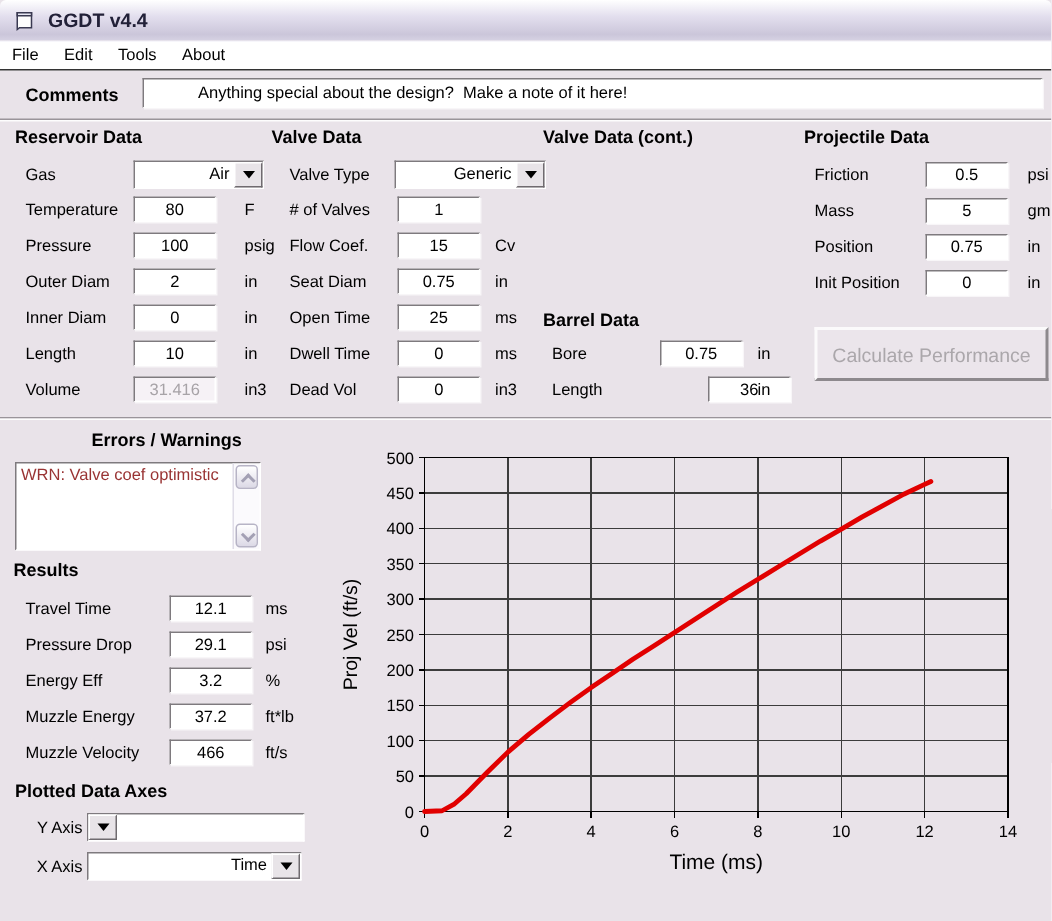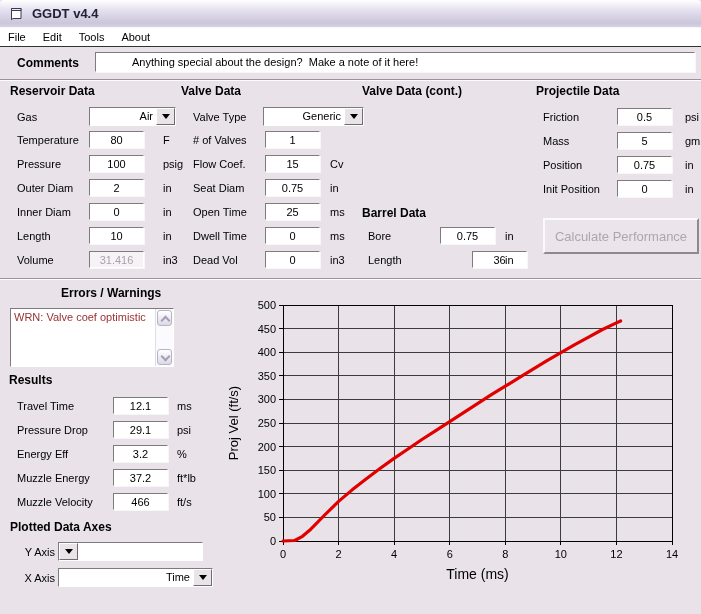--- a/index.html
+++ b/index.html
@@ -187,21 +187,21 @@
   <span class="u" style="left:177px;top:496px;">ft/s</span>
 
   <span class="h" style="left:10px;top:520px;">Plotted Data Axes</span>
   <span class="l" style="left:10px;top:546px;width:45px;text-align:right;">Y Axis</span>
   <div class="combo" style="left:58px;top:542px;width:145px;">
     <span class="combo-btn">
         <span class="arrow-down"></span>
       </span>
   </div>
   <span class="l" style="left:10px;top:572px;width:45px;text-align:right;">X Axis</span>
-  <div class="combo" style="left:58px;top:568px;width:155px;">
+  <div class="combo" style="left:58px;top:568px;width:143px;">
     <span class="combo-text">Time</span>
     <span class="combo-btn">
         <span class="arrow-down"></span>
       </span>
   </div>
 
   <svg id="plot" width="476" height="300" style="position:absolute;left:225px;top:290px;">
       <line x1="58" y1="15" x2="58" y2="251" stroke="#3c3c3c" stroke-width="1" shape-rendering="crispEdges"></line>
       <line x1="58" y1="251" x2="58" y2="255" stroke="#000" shape-rendering="crispEdges"></line>
       <text x="58" y="268" text-anchor="middle" font-size="11">0</text>

